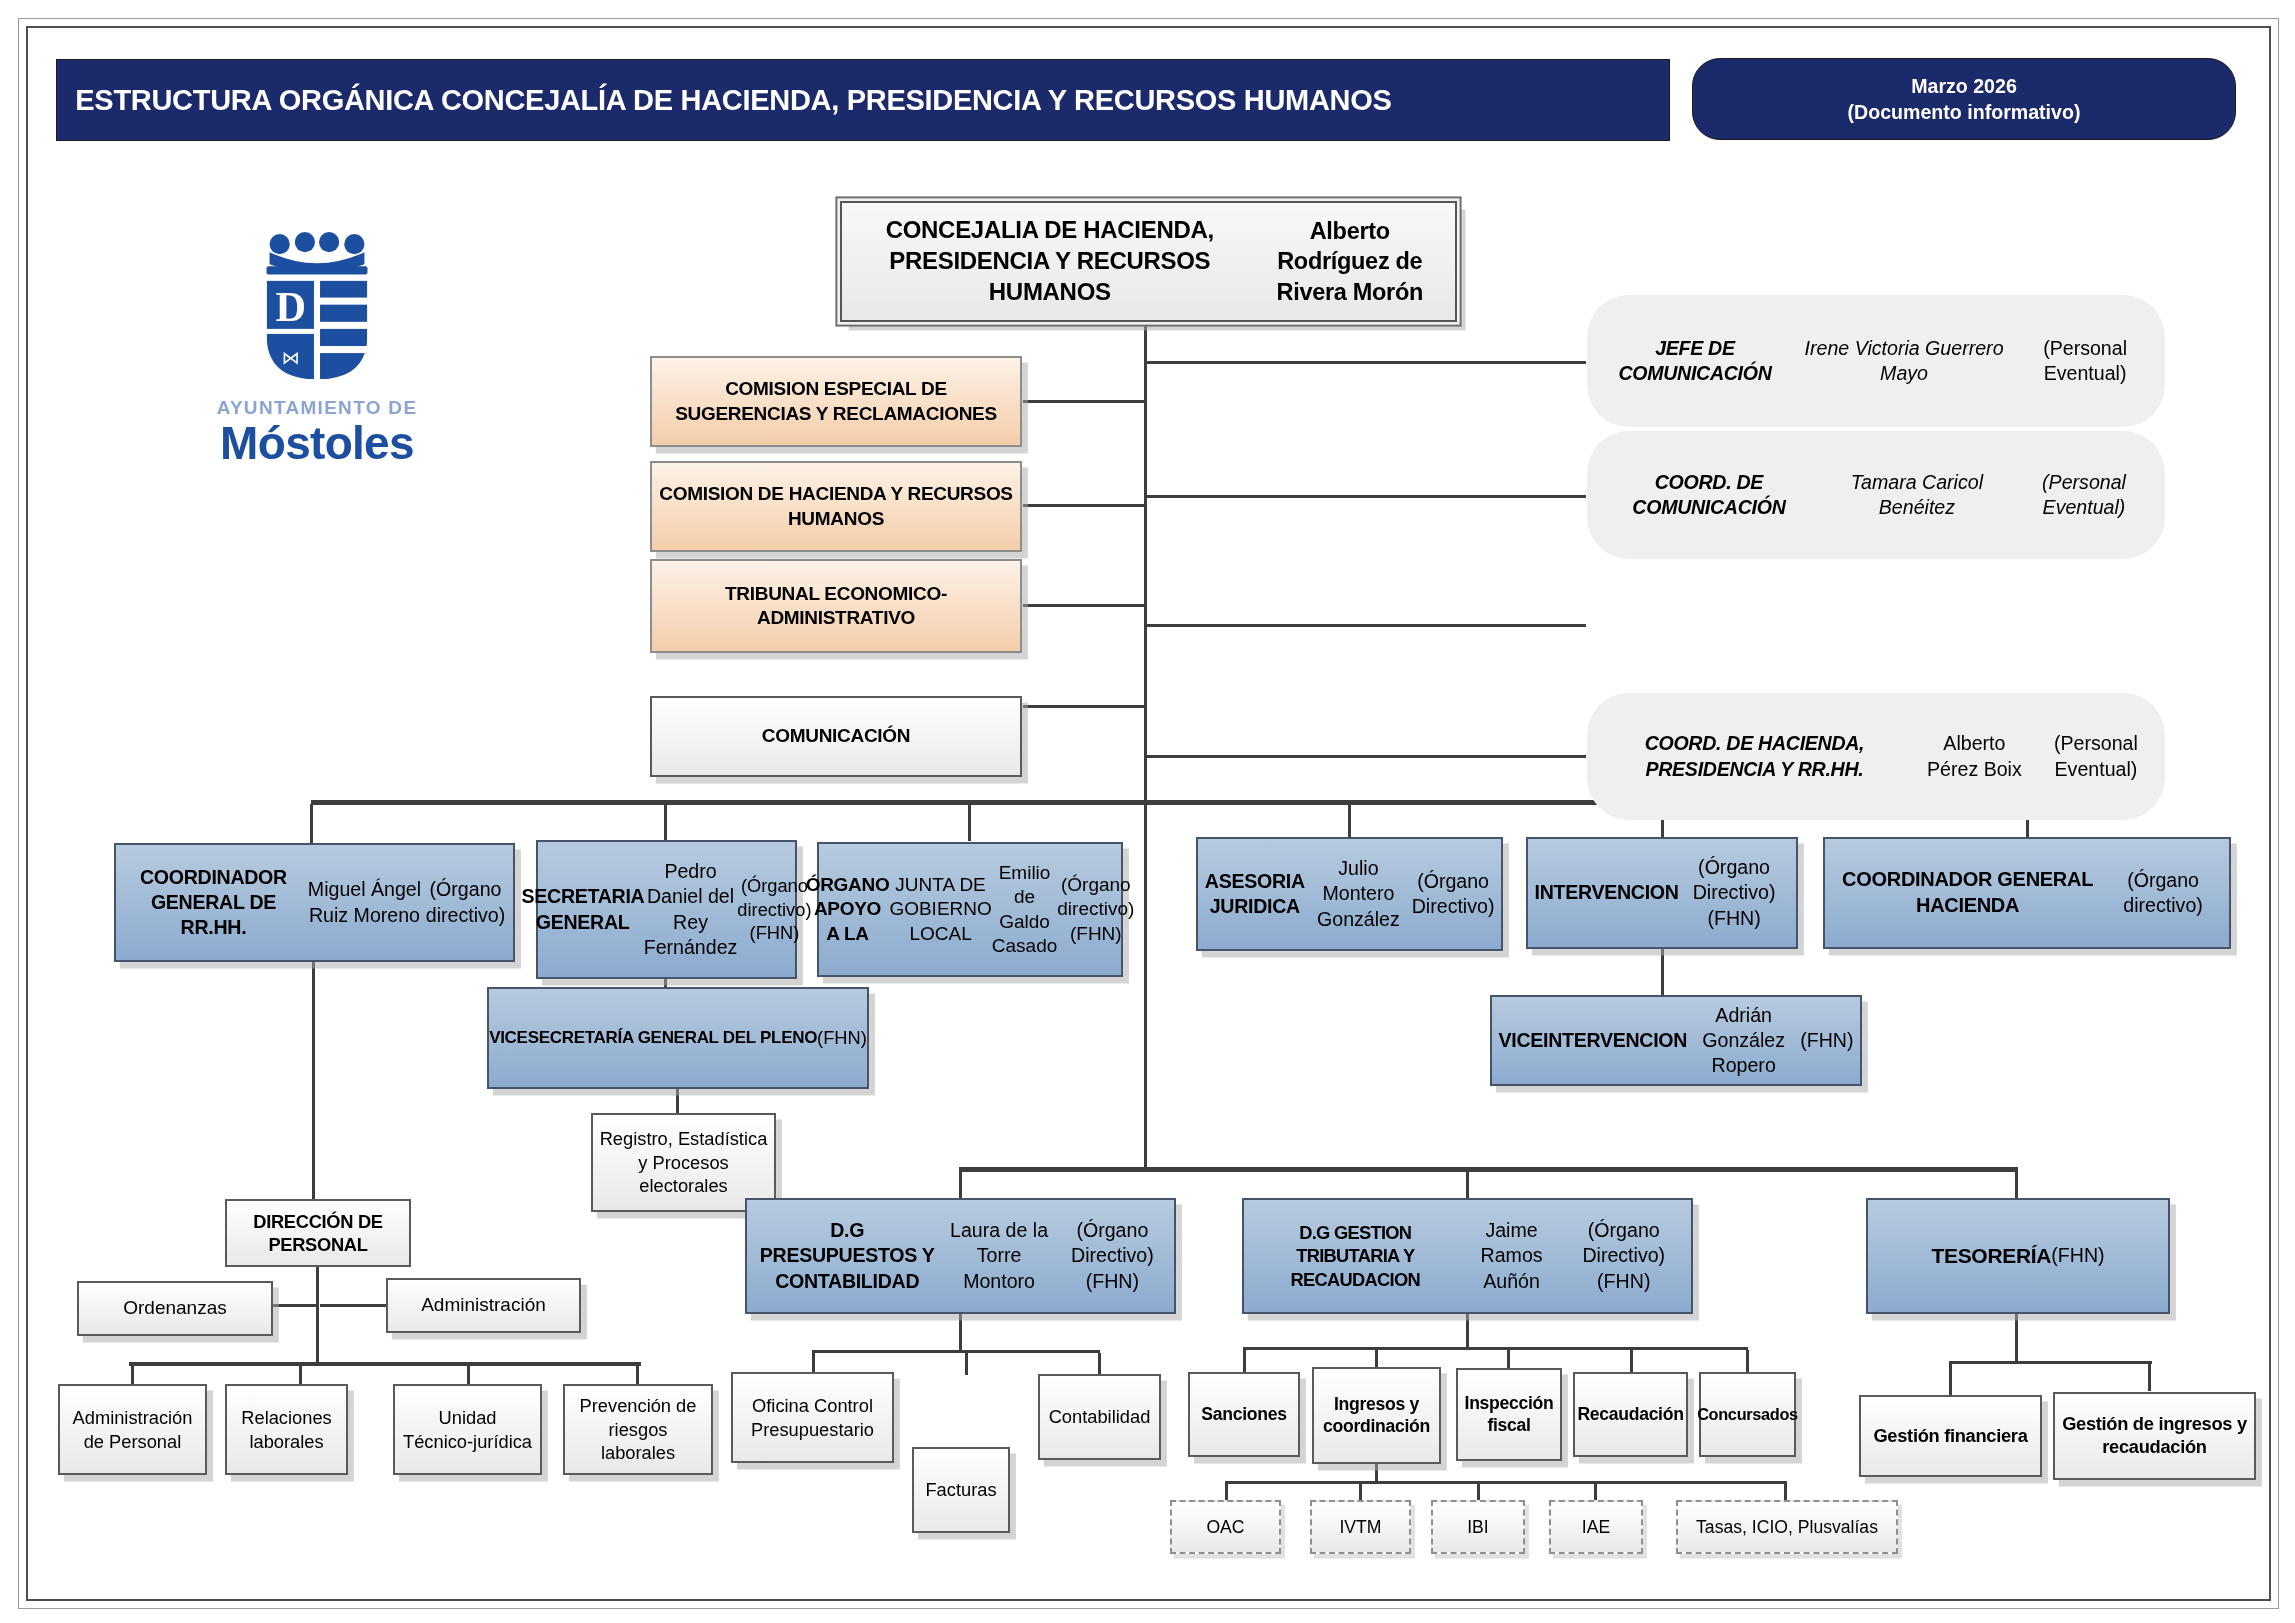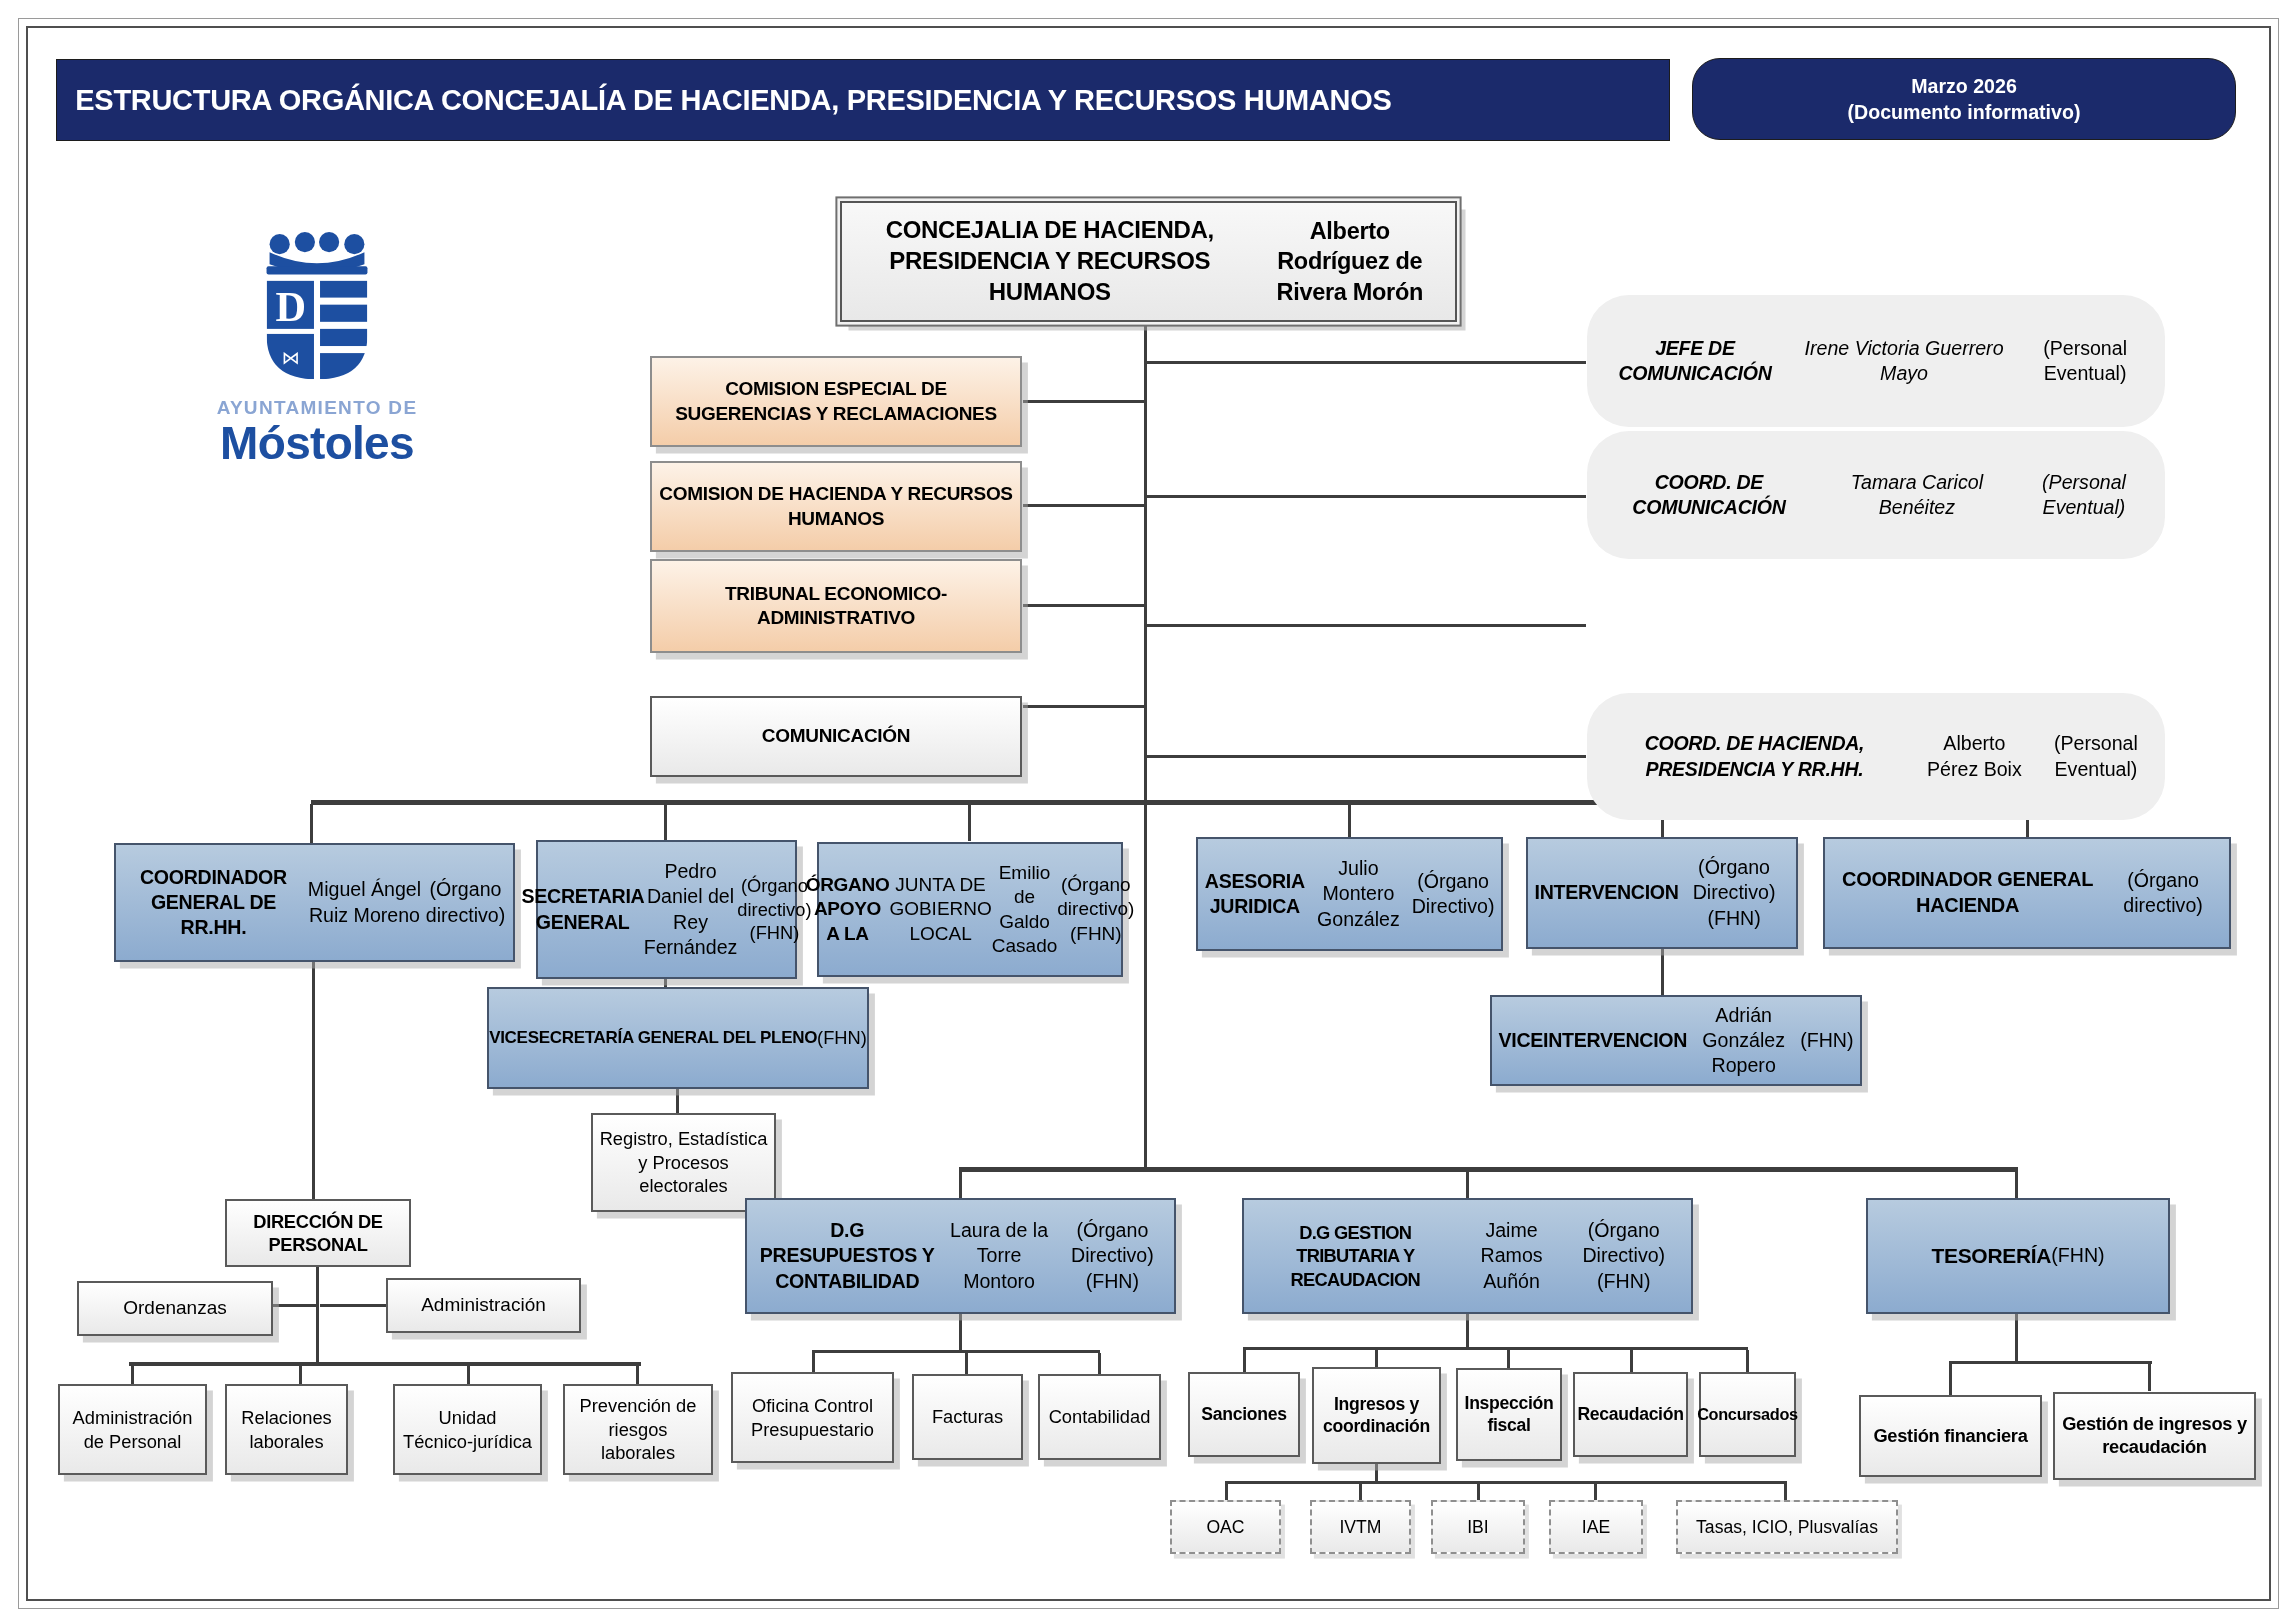--- a/index.html
+++ b/index.html
@@ -238,21 +238,21 @@
   </div>
 
   <div class="box blue" style="left:745px;top:1198px;width:431px;height:116px">
     <div class="t">D.G PRESUPUESTOS Y CONTABILIDAD</div>
     <div class="n">Laura de la Torre Montoro</div>
     <div class="n">(Órgano Directivo)(FHN)</div>
   </div>
   <div class="box" style="left:731px;top:1372px;width:163px;height:91px">
     <div class="lbl">Oficina Control Presupuestario</div>
   </div>
-  <div class="box" style="left:912px;top:1374px;width:111px;height:86px">
+  <div class="box" style="left:912px;top:1447px;width:98px;height:86px">
     <div class="lbl">Facturas</div>
   </div>
   <div class="box" style="left:1038px;top:1374px;width:123px;height:86px">
     <div class="lbl">Contabilidad</div>
   </div>
 
   <div class="box blue" style="left:1242px;top:1198px;width:451px;height:116px">
     <div class="t" style="font-size:18.3px;letter-spacing:-0.7px">D.G GESTION TRIBUTARIA Y RECAUDACION</div>
     <div class="n">Jaime Ramos Auñón</div>
     <div class="n">(Órgano Directivo)(FHN)</div>

